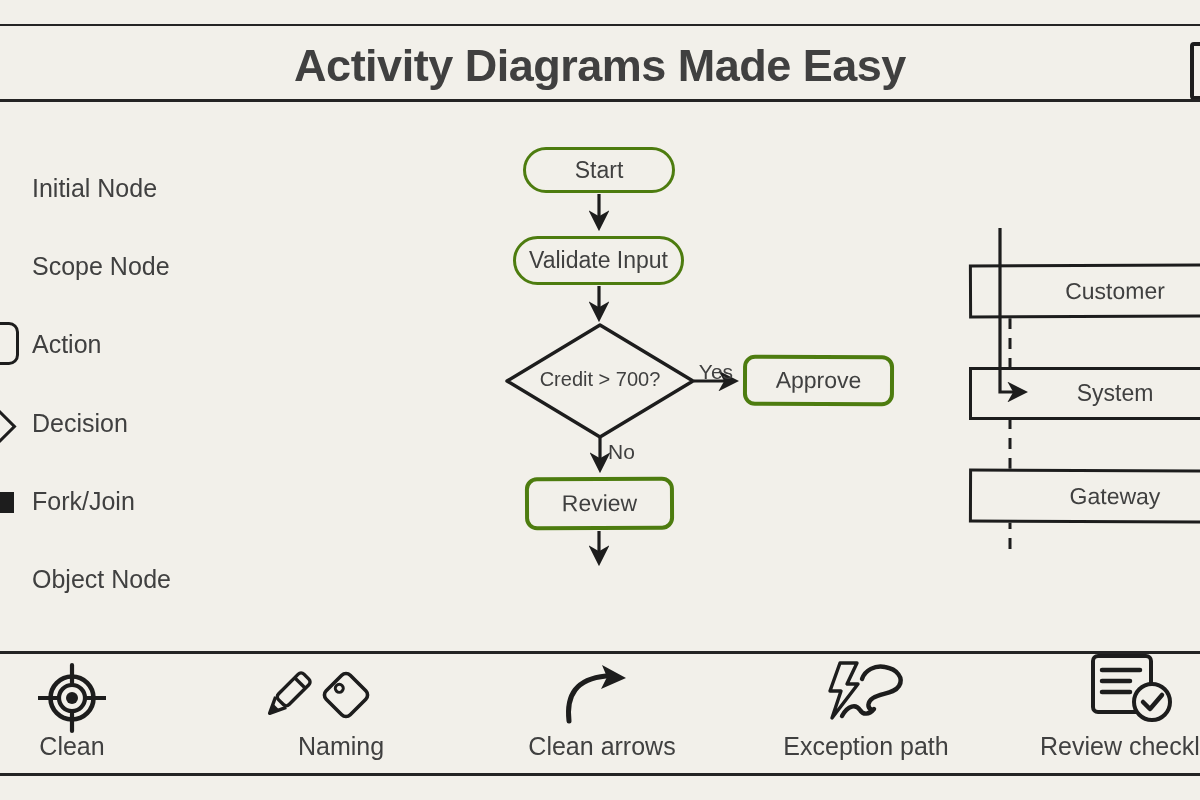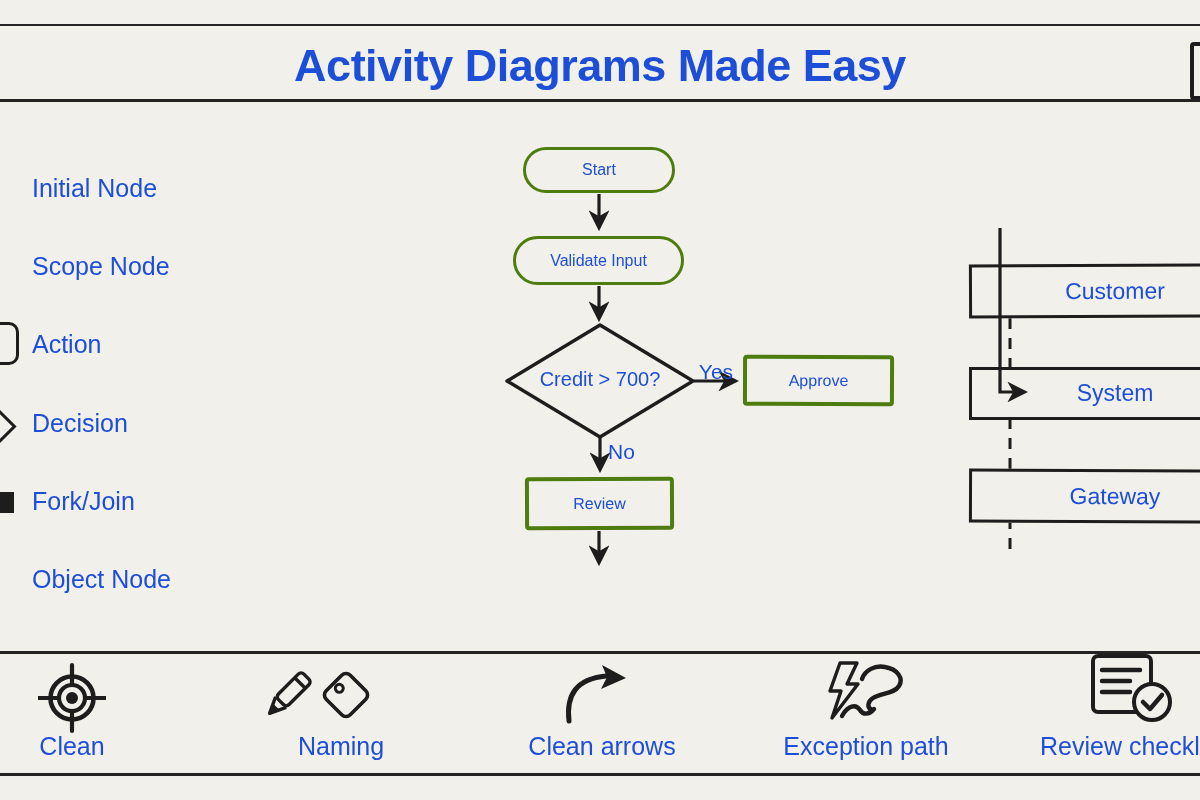--- a/index.html
+++ b/index.html
@@ -1,28 +1,28 @@
 <!DOCTYPE html>
 <html><head>
 <meta charset="utf-8">
 <style>
   html,body{margin:0;padding:0;background:#f2f0ea;}
   .canvas{
     position:relative;width:1200px;height:800px;overflow:hidden;
-    background:#f2f0ea;color:#1d4ed8;
+    background:#f2f0ea;color:#404040;
     font-family:"Liberation Sans","DejaVu Sans",sans-serif;
   }
   .rule{position:absolute;left:0;width:1200px;background:#242424;}
   .node{
     position:absolute;display:flex;align-items:center;justify-content:center;
-    border:4px solid #4d7c0f;background:#f2f0ea;font-size:16px;z-index:2;
+    border:4px solid #4d7c0f;background:#f2f0ea;font-size:23px;z-index:2;
     box-sizing:border-box;
   }
   .stadium{border-radius:28px;border-width:3.4px;}
-  .rect{border-radius:4px;}
+  .rect{border-radius:12px;}
   .lane{
     position:absolute;display:flex;align-items:center;justify-content:center;
     border:3px solid #1d1d1d;background:#f2f0ea;font-size:23px;z-index:2;
     box-sizing:border-box;padding-left:46px;
   }
   .legend-label{position:absolute;left:32px;font-size:25px;line-height:30px;text-align:right;}
   .edge-label{position:absolute;font-size:21px;z-index:4;}
   .tip-label{position:absolute;top:732px;font-size:25px;text-align:center;z-index:2;}
   svg{position:absolute;}
   .under{z-index:1;}

